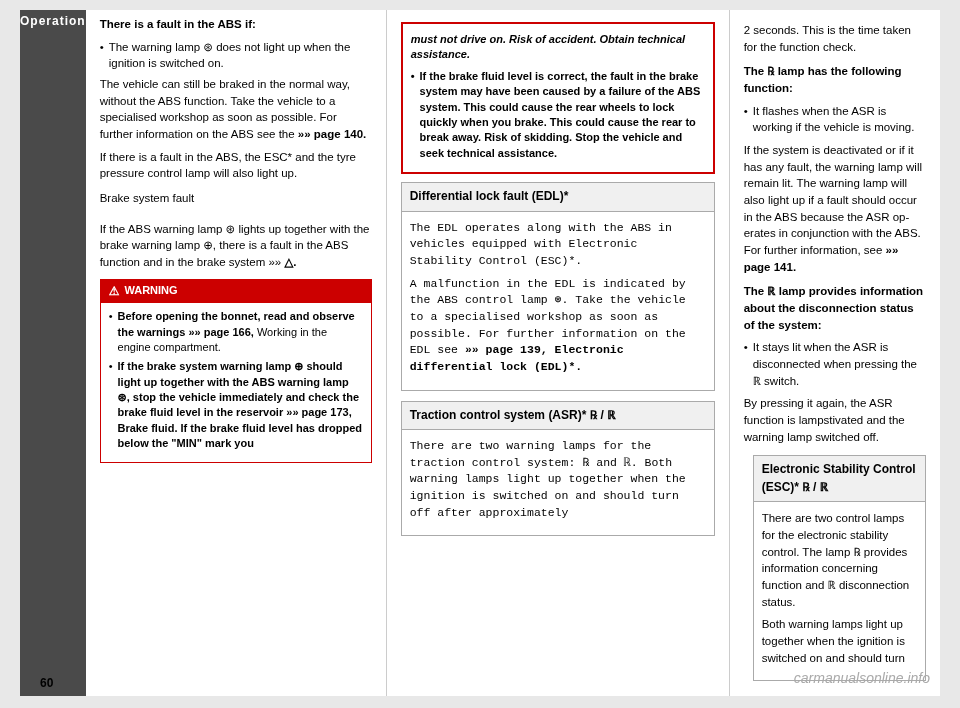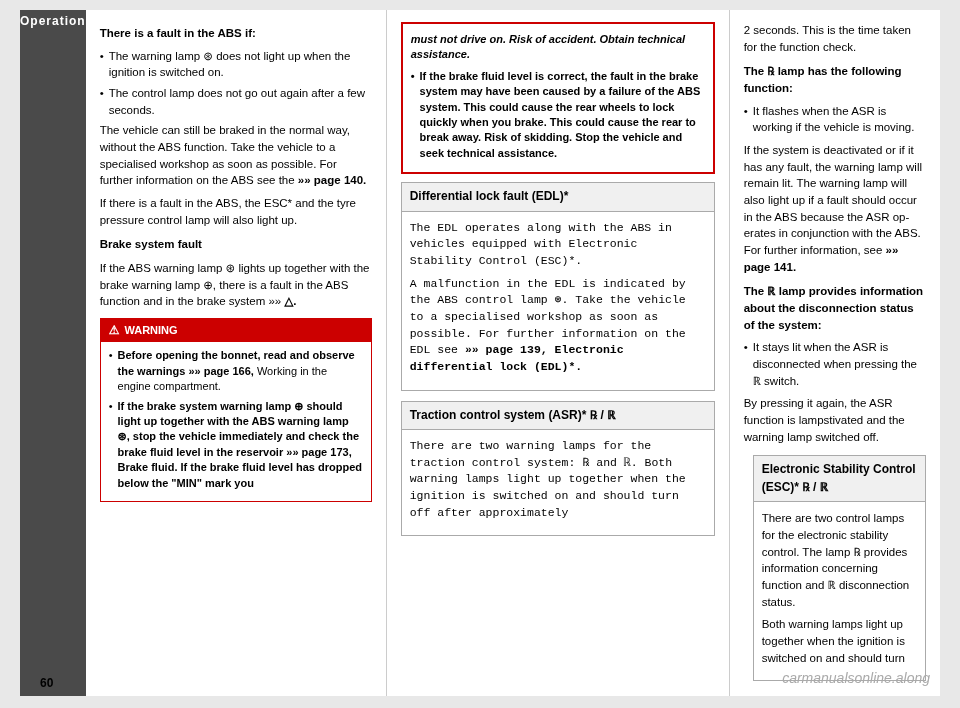--- a/index.html
+++ b/index.html
@@ -29,21 +29,21 @@
       font-weight: bold;
       letter-spacing: 1px;
     }
     .content-area {
       display: flex;
       flex: 1;
       padding: 0;
     }
     .left-col {
       width: 300px;
-      padding: 15px 14px;
+      padding: 6px 14px;
       font-size: 11.5px;
       line-height: 1.45;
       border-right: none;
     }
     .middle-col {
       width: 344px;
       padding: 12px 14px;
       font-size: 11.5px;
       line-height: 1.45;
       border-left: 1px solid #ccc;
@@ -61,22 +61,22 @@
     .bullet-item {
       display: flex;
       margin-bottom: 4px;
     }
     .bullet-item::before {
       content: "•";
       margin-right: 5px;
       flex-shrink: 0;
     }
     .section-title {
-      font-weight: bold;
-      margin-bottom: 7px;
+      font-weight: normal;
+      margin-bottom: 14px;
       margin-top: 8px;
     }
     .warning-box {
       border: 1px solid #cc0000;
       margin: 8px 0;
       font-size: 11px;
     }
     .warning-header {
       background: #cc0000;
       color: white;
@@ -172,23 +172,20 @@
     <span>Operation</span>
   </div>
 
   <div class="content-area">
 
     <div class="left-col">
       <p class="bold">There is a fault in the ABS if:</p>
       <div class="bullet-item">
         <span>The warning lamp ⊛ does not light up when the ignition is switched on.</span>
       </div>
-      <div class="bullet-item">
-        <span>The control lamp does not go out again after a few seconds.</span>
-      </div>
 
       <p>The vehicle can still be braked in the normal way, without the ABS function. Take the vehicle to a specialised workshop as soon as possible. For further information on the ABS see the <span class="bold">»» page 140.</span></p>
 
       <p>If there is a fault in the ABS, the ESC* and the tyre pressure control lamp will also light up.</p>
 
       <p class="section-title">Brake system fault</p>
       <p>If the ABS warning lamp ⊛ lights up together with the brake warning lamp ⊕, there is a fault in the ABS function and in the brake system »» <span class="bold">△.</span></p>
 
       <div class="warning-box">
         <div class="warning-header">
@@ -251,14 +248,14 @@
         <div class="esc-content">
           <p>There are two control lamps for the electronic stability control. The lamp ℞ provides infor­mation concerning function and ℝ disconnec­tion status.</p>
           <p style="margin-top:6px;">Both warning lamps light up together when the ignition is switched on and should turn</p>
         </div>
       </div>
     </div>
 
   </div>
 
   <div class="page-number">60</div>
-  <div class="watermark">carmanualsonline.along</div>
+  <div class="watermark">carmanualsonline.info</div>
 </div>
 
 </body></html>

